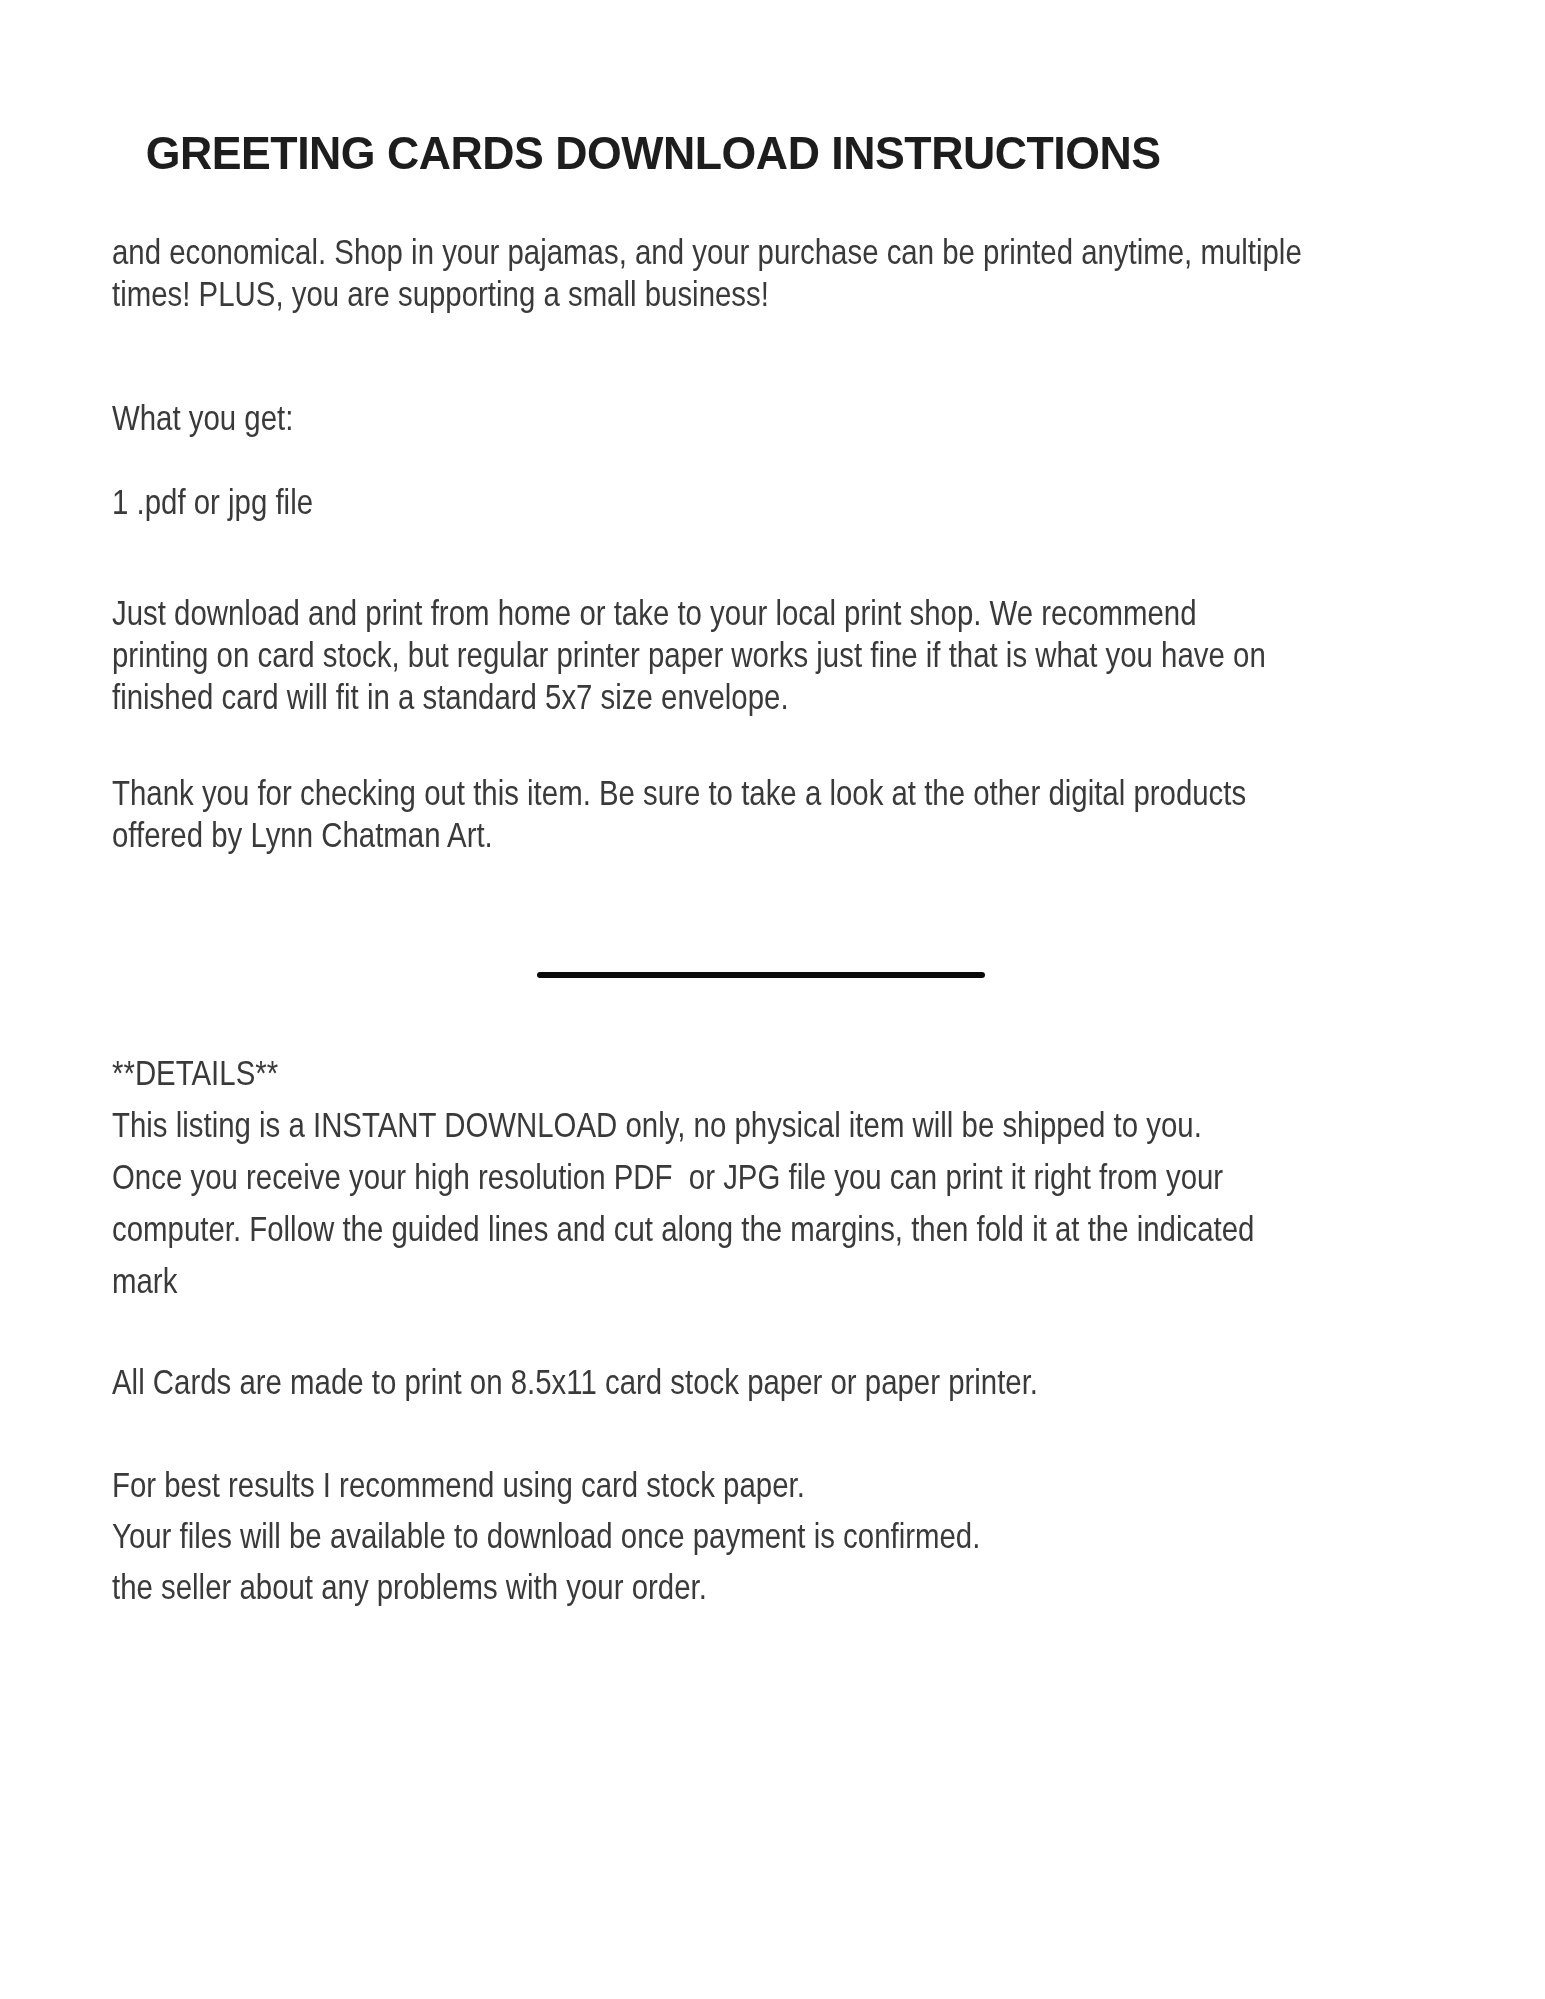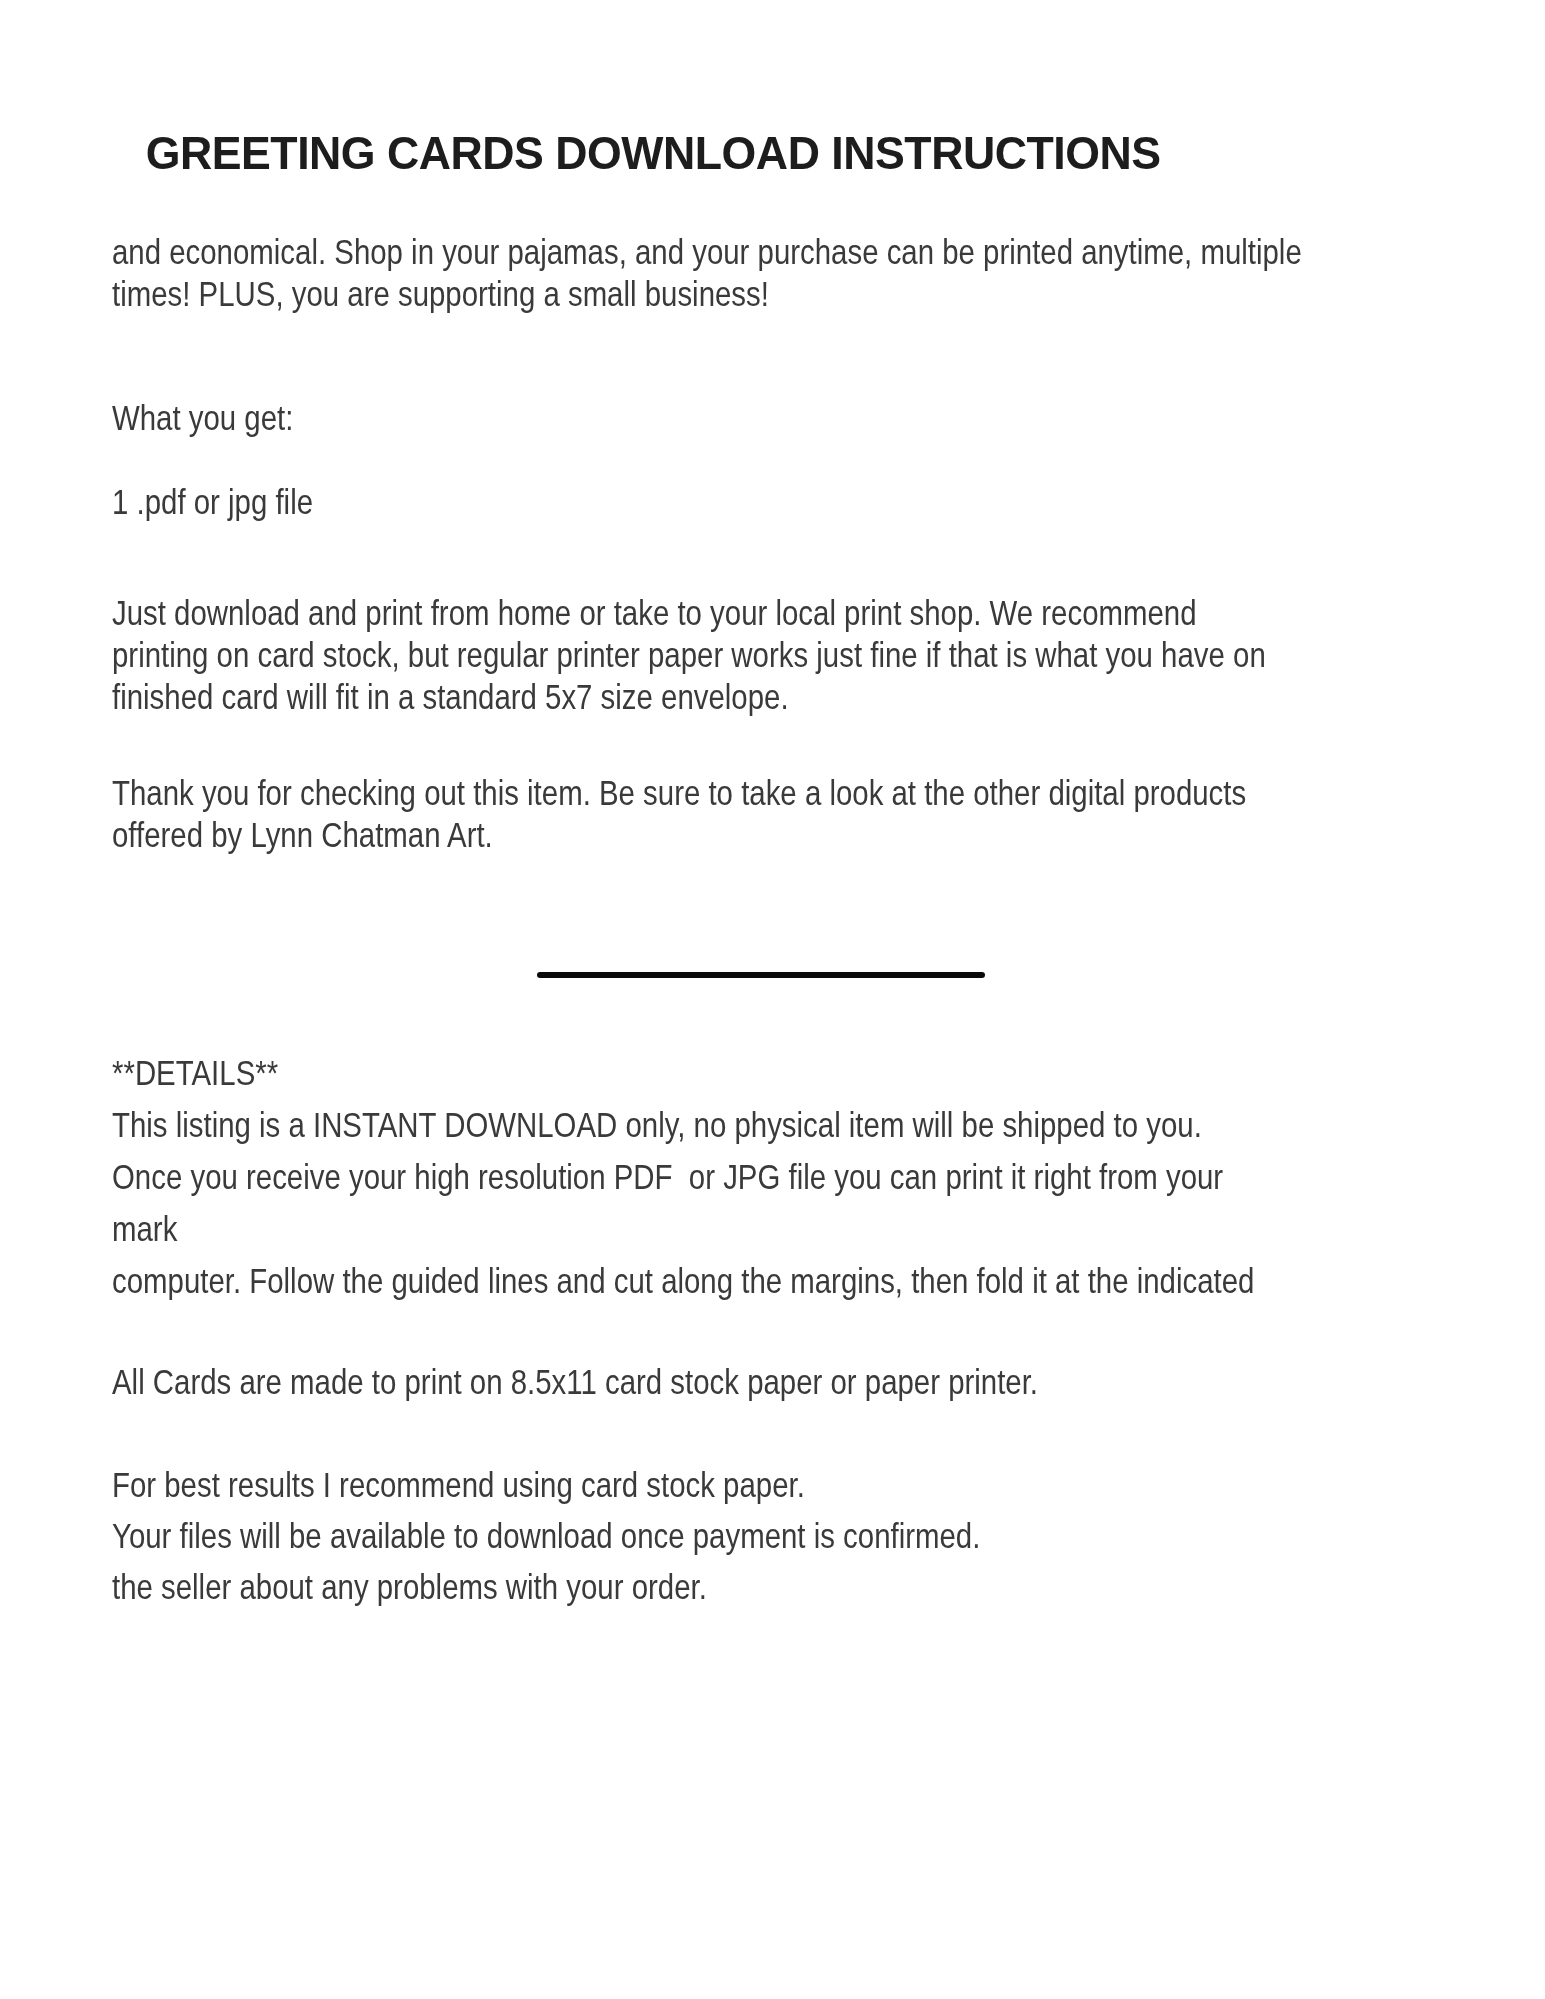--- a/index.html
+++ b/index.html
@@ -97,22 +97,22 @@
 
   <div class="abs divider"></div>
 
   <div class="abs body-block" style="top:1047px;">
     <div class="ln-lg"><span class="cond">**DETAILS**</span></div>
   </div>
 
   <div class="abs body-block" style="top:1099px;">
     <div class="ln-lg"><span class="cond">This listing is a INSTANT DOWNLOAD only, no physical item will be shipped to you.</span></div>
     <div class="ln-lg"><span class="cond">Once you receive your high resolution PDF  or JPG file you can print it right from your</span></div>
+    <div class="ln-lg"><span class="cond">computer. Follow the guided lines and cut along the margins, then fold it at the indicated</span></div>
     <div class="ln-lg"><span class="cond">mark</span></div>
-    <div class="ln-lg"><span class="cond">computer. Follow the guided lines and cut along the margins, then fold it at the indicated</span></div>
   </div>
 
   <div class="abs body-block" style="top:1356px;">
     <div class="ln-lg"><span class="cond">All Cards are made to print on 8.5x11 card stock paper or paper printer.</span></div>
   </div>
 
   <div class="abs body-block" style="top:1459px;">
     <div class="ln-md"><span class="cond">For best results I recommend using card stock paper.</span></div>
     <div class="ln-md"><span class="cond">Your files will be available to download once payment is confirmed.</span></div>
     <div class="ln-md"><span class="cond">the seller about any problems with your order.</span></div>

